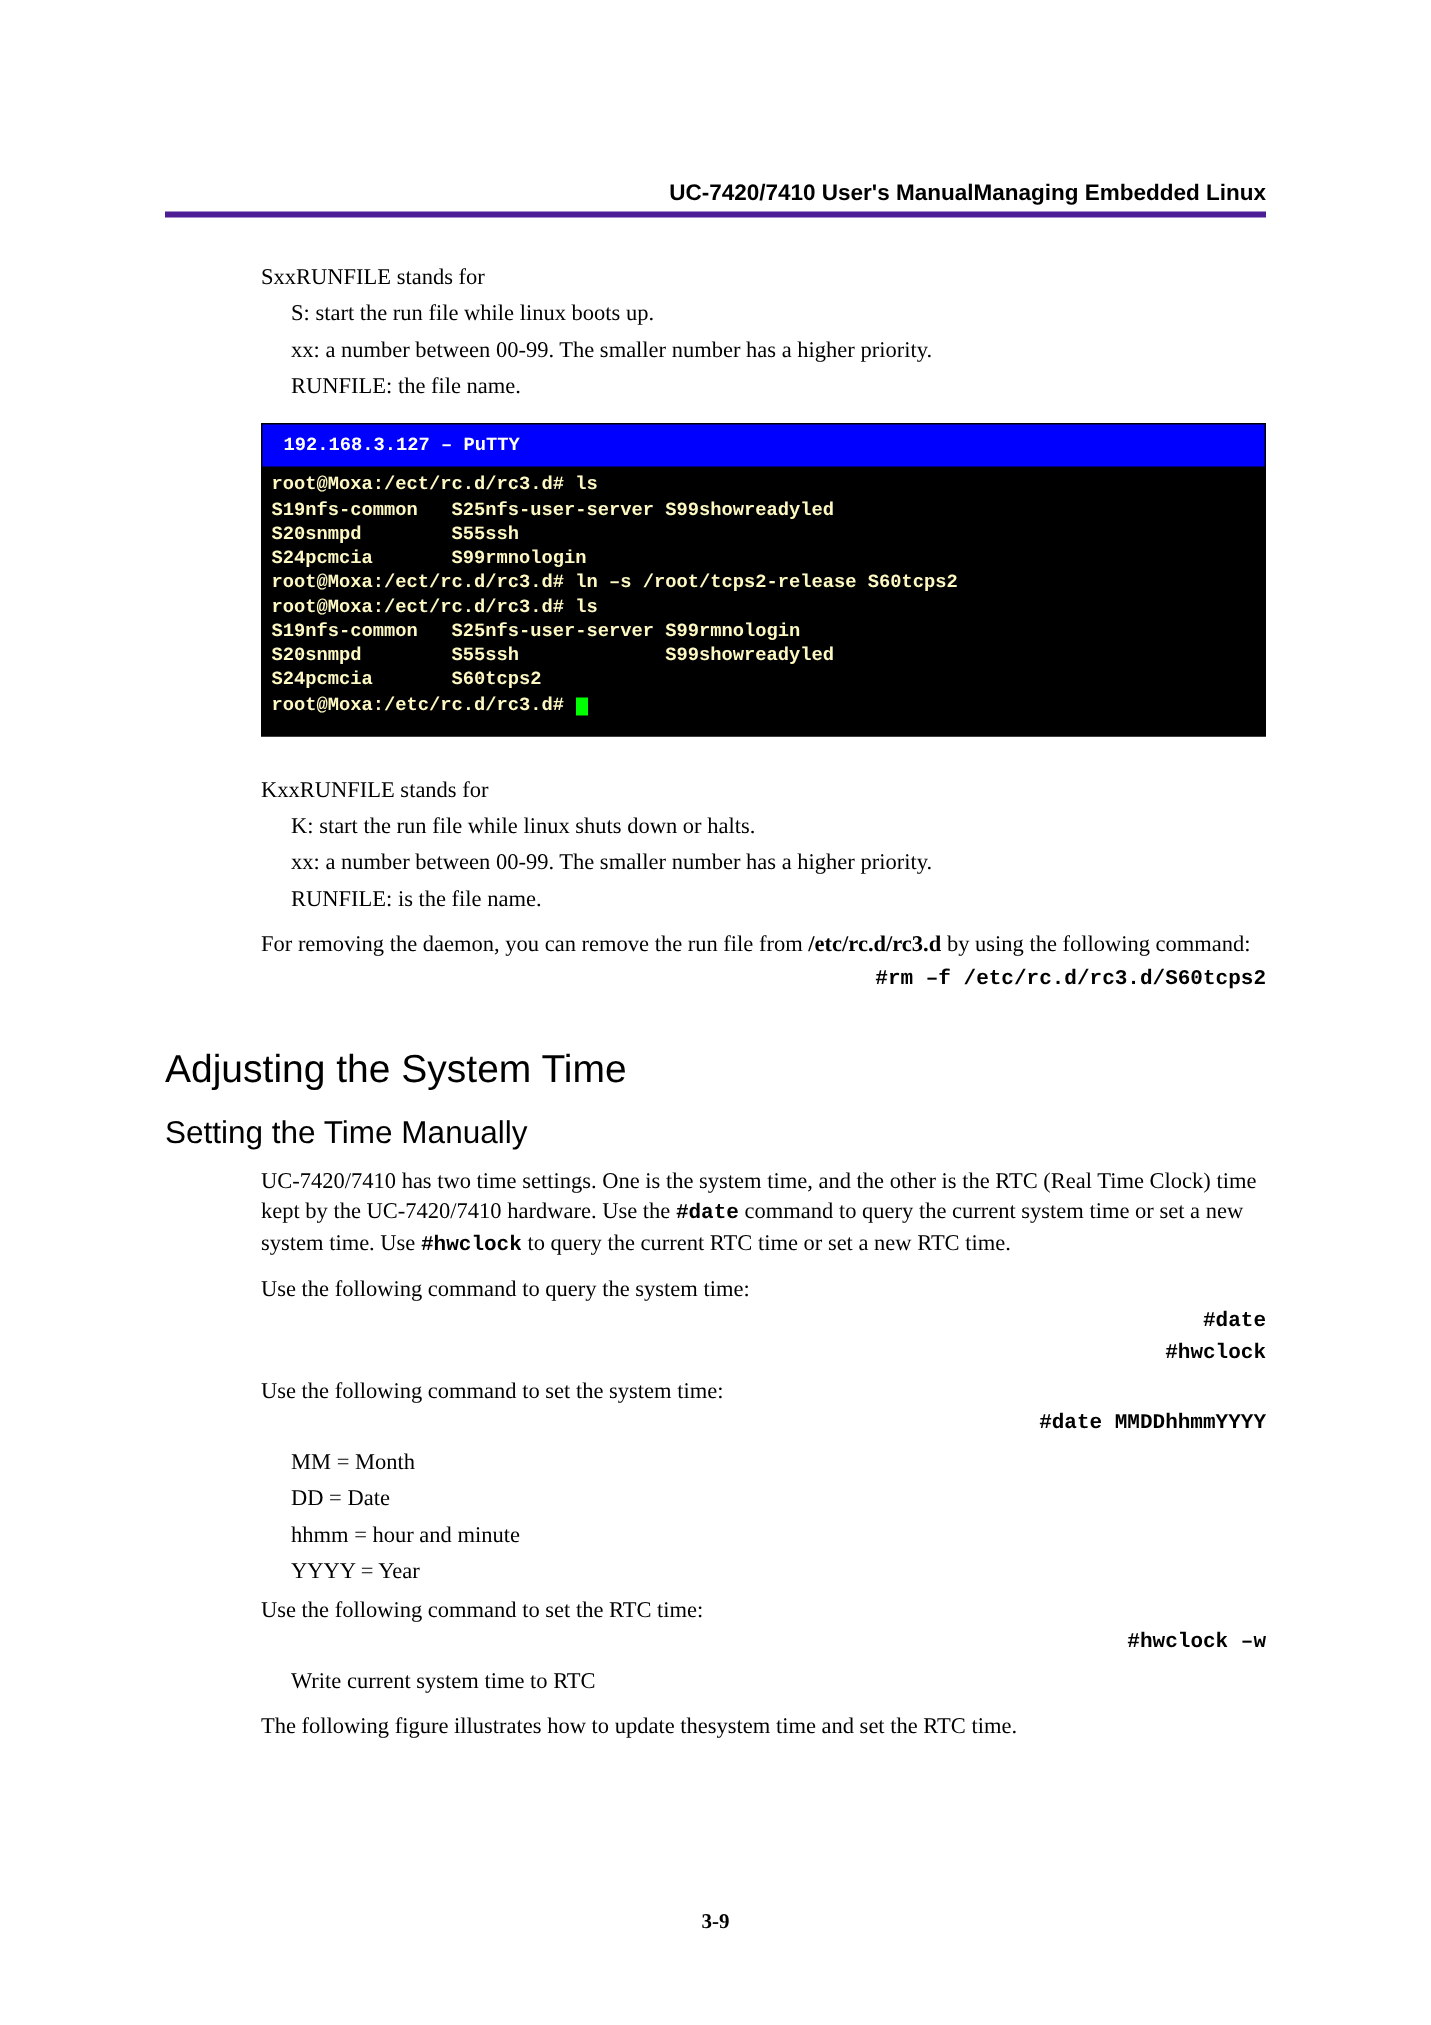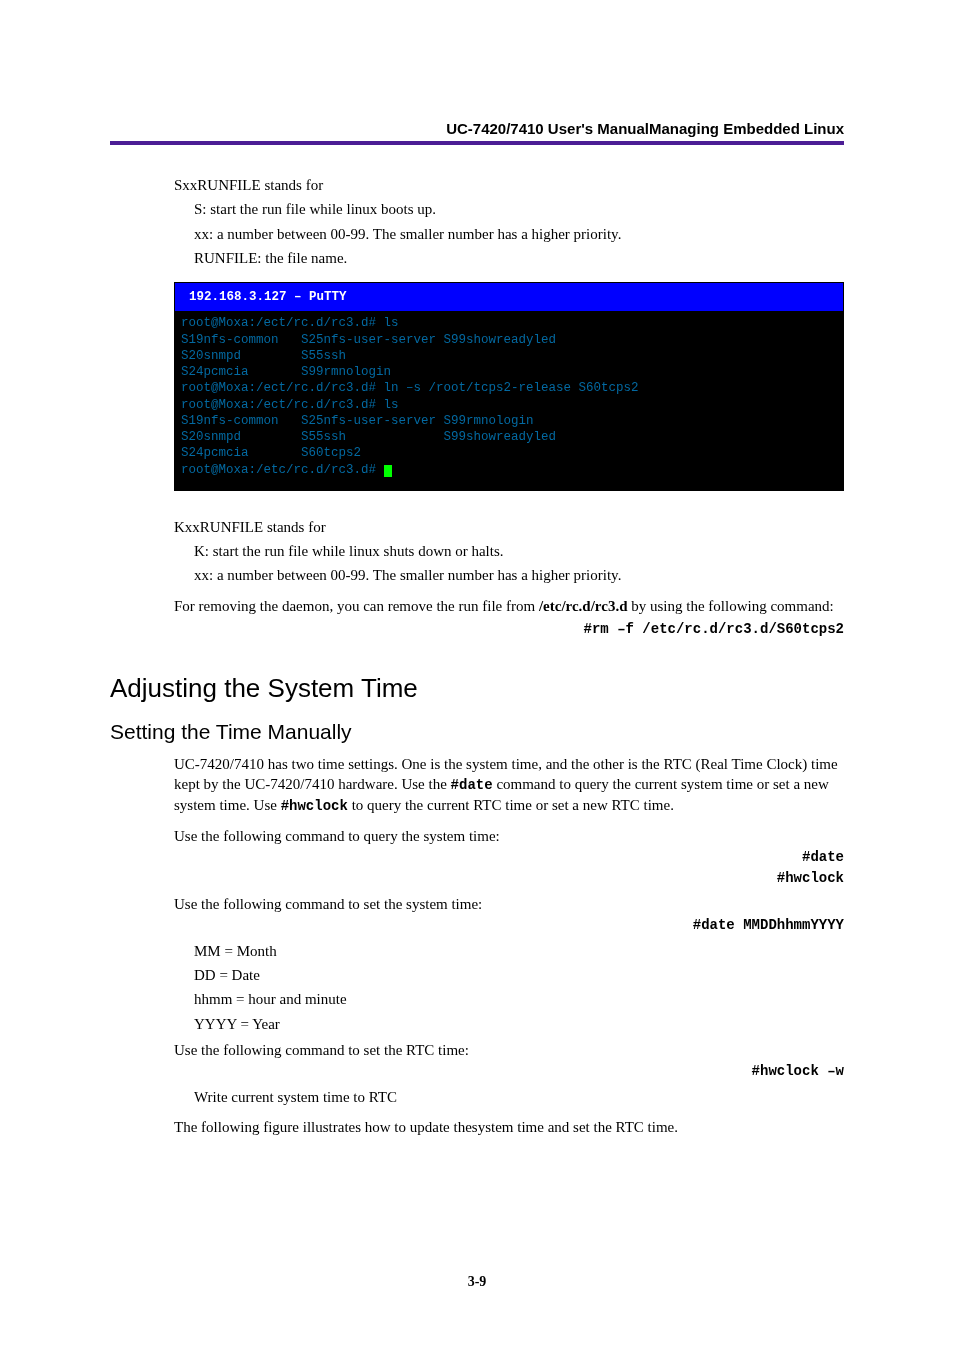--- a/index.html
+++ b/index.html
@@ -46,23 +46,24 @@
     font-size: 12.5px;
     line-height: 1.3;
   }
   .terminal-title {
     background: #0000ff;
     color: #fff;
     font-weight: bold;
     padding: 6px 14px;
   }
   .terminal-body {
-    color: #0369a1;
+    color: #fef9c3;
     padding: 4px 6px 12px 6px;
     white-space: pre;
+    font-weight: bold;
   }
   .cursor {
     display: inline-block;
     width: 8px;
     height: 12px;
     background: #00ff00;
     vertical-align: text-bottom;
   }
   .mono-bold {
     font-family: "Courier New", monospace;
@@ -124,20 +125,21 @@
 S19nfs-common   S25nfs-user-server S99rmnologin
 S20snmpd        S55ssh             S99showreadyled
 S24pcmcia       S60tcps2
 root@Moxa:/etc/rc.d/rc3.d# </span><span class="cursor"></span></div>
     </div>
 
     <p class="para">KxxRUNFILE stands for</p>
     <div class="list-indent">
       <p class="para">K: start the run file while linux shuts down or halts.</p>
       <p class="para">xx: a number between 00-99. The smaller number has a higher priority.</p>
+      <p class="para">RUNFILE: is the file name.</p>
     </div>
 
     <p class="para mt10">
       <span>For removing the daemon, you can remove the run file from </span><b>/etc/rc.d/rc3.d</b><span> by using the following command:</span>
     </p>
     <p class="para mono-bold">#rm –f /etc/rc.d/rc3.d/S60tcps2</p>
 
   </div>
 
   <div class="h1">Adjusting the System Time</div>

